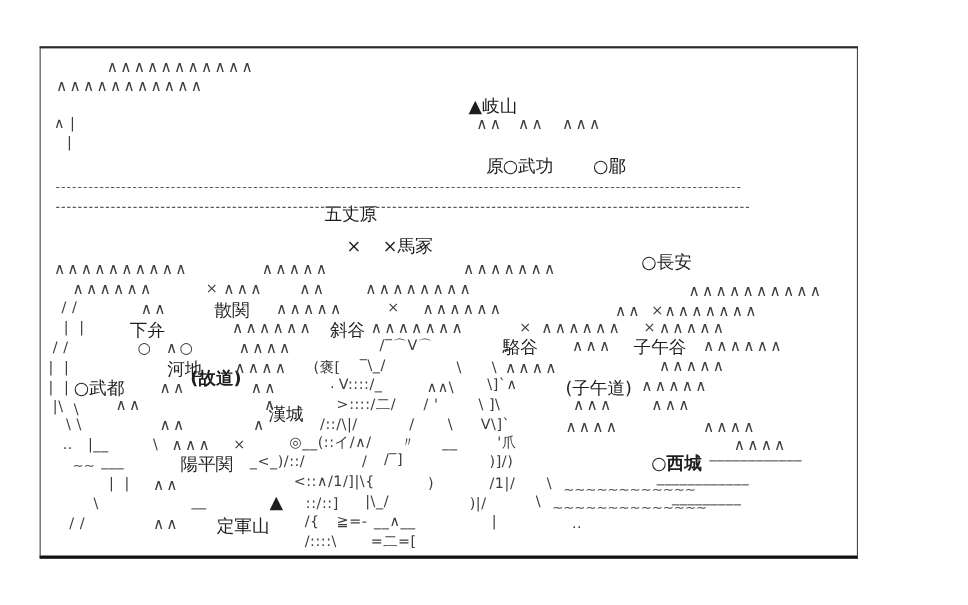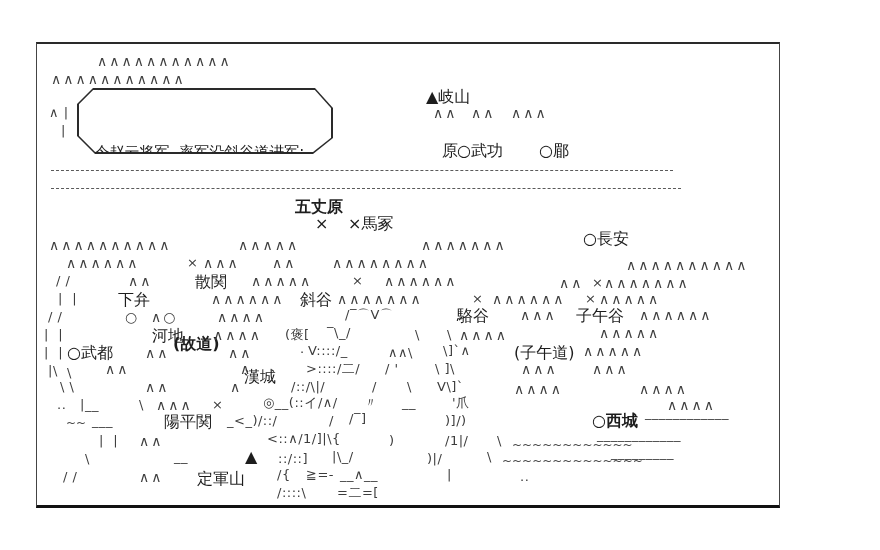--- a/index.html
+++ b/index.html
@@ -44,33 +44,25 @@
   }
   .bubble-text{
     position:absolute;left:16px;top:10px;color:var(--ink);
     font-size:15px;line-height:21px;white-space:pre;
   }
 </style>
 </head>
 <body>
 
 <div id="map" style="left: 36px; top: 42px; width: 744px; height: 466px;">
-  <div class="bubble-outer" id="bubble" style="left: 40px; top: 44px; width: 256px; height: 66px;">
-    <div class="bubble-inner">
-      <div class="bubble-text">
-        <div>令赵云将军, 率军沿斜谷道进军;</div>
-        <div>为疑兵, 吸引魏军主力。</div>
-      </div>
-    </div>
-  </div>
 <span class="seg lbl" style="left: 389px; top: 44px;">▲岐山</span>
     <span class="seg lbl" style="left: 405px; top: 98px;">原</span>
     <span class="seg lbl" style="left: 420px; top: 98px;">○武功</span>
     <span class="seg lbl" style="left: 502px; top: 98px;">○郿</span>
-    <span class="seg lbl" style="left: 258px; top: 154px; font-weight: bold;">五丈原</span>
+    <span class="seg lbl" style="left: 258px; top: 142px;">五丈原</span>
     <span class="seg lbl" style="left: 278px; top: 171px;">×</span>
     <span class="seg lbl" style="left: 311px; top: 171px;">×馬冢</span>
     <span class="seg lbl" style="left: 546px; top: 186px;">○長安</span>
     <span class="seg lbl" style="left: 158px; top: 229px;">散関</span>
     <span class="seg lbl" style="left: 81px; top: 247px; text-align: center;">下弁</span>
     <span class="seg lbl" style="left: 263px; top: 247px;">斜谷</span>
     <span class="seg lbl" style="left: 420px; top: 263px;">駱谷</span>
     <span class="seg lbl" style="left: 539px; top: 263px;">子午谷</span>
     <span class="seg lbl" style="left: 115px; top: 283px;">河地</span>
     <span class="seg lbl" style="left: 30px; top: 300px;">○武都</span>

